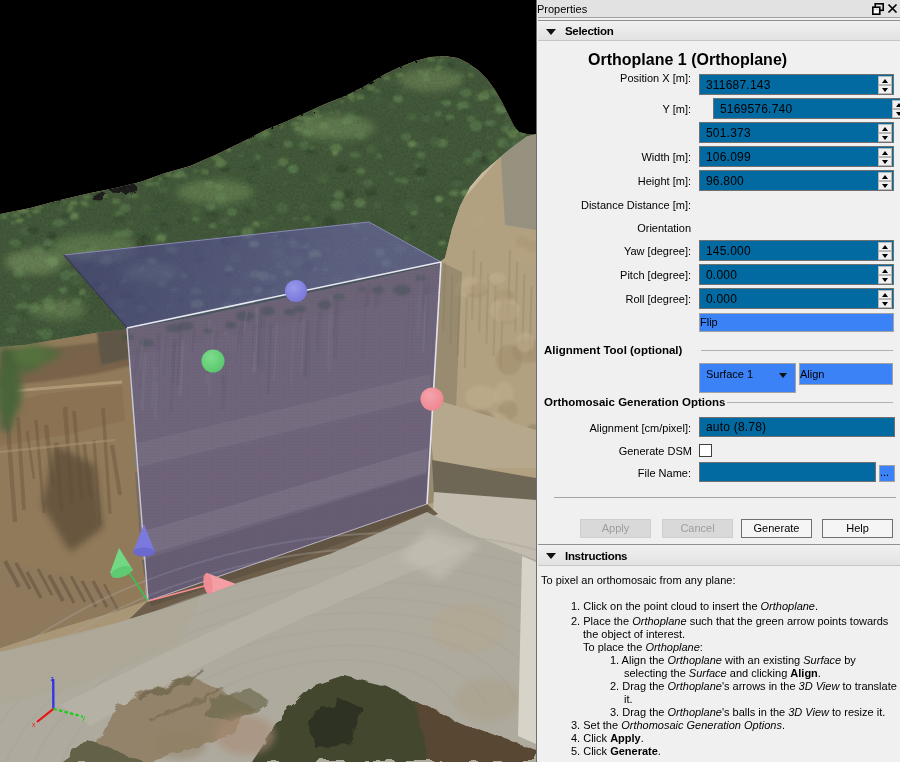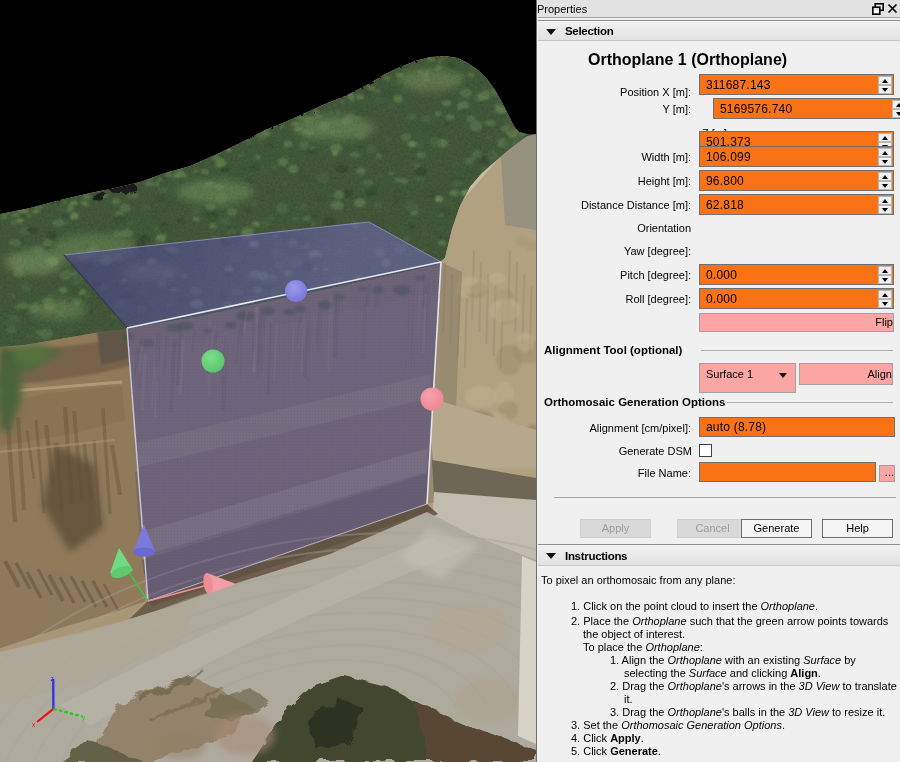--- a/index.html
+++ b/index.html
@@ -9,28 +9,28 @@
   #panel{position:absolute;left:536px;top:0;width:364px;height:762px;background:#f0f0f0;border-left:1px solid #6e6e6e;}
   .abs{position:absolute;}
   #titlebar{position:absolute;left:1px;top:0;width:363px;height:18px;background:#e2e2e2;border-bottom:1px solid #a0a0a0;}
   #titlebar .t{position:absolute;left:-1px;top:3px;font-size:11px;color:#000;}
   .hdrband{position:absolute;left:1px;width:363px;height:21px;background:linear-gradient(#f1f1f1,#e2e2e2);border-top:1px solid #8f8f8f;border-bottom:1px solid #c6c6c6;}
   .tri{position:absolute;width:0;height:0;border-left:5px solid transparent;border-right:5px solid transparent;border-top:6.5px solid #111;}
   .hdrtxt{position:absolute;font-size:11.5px;font-weight:bold;color:#000;letter-spacing:-0.3px;}
   .boldhdr{position:absolute;font-size:11.5px;font-weight:bold;color:#000;white-space:nowrap;}
   .hline{position:absolute;height:1px;background:#b0b0b0;}
   .lbl{position:absolute;font-size:11px;color:#000;text-align:right;white-space:nowrap;}
-  .spin{position:absolute;width:195px;height:21px;background:#f97316;border:1px solid #707070;}
+  .spin{position:absolute;width:195px;height:21px;background:#0369a1;border:1px solid #707070;}
   .spin .v{position:absolute;left:6px;top:3px;font-size:12px;letter-spacing:0.2px;color:#000;}
   .spinup,.spindn{position:absolute;right:1px;width:14px;height:9px;background:#f0f0f0;border:1px solid #b8b8b8;}
   .spinup{top:1px;}
   .spindn{top:10px;}
   .uarr{position:absolute;left:3px;top:2px;width:0;height:0;border-left:3.5px solid transparent;border-right:3.5px solid transparent;border-bottom:4px solid #000;}
   .darr{position:absolute;left:3px;top:2px;width:0;height:0;border-left:3.5px solid transparent;border-right:3.5px solid transparent;border-top:4px solid #000;}
-  .btn{position:absolute;background:#fca5a5;border:1px solid #a2a2a2;font-size:11px;color:#000;text-align:right;}
+  .btn{position:absolute;background:#3b82f6;border:1px solid #a2a2a2;font-size:11px;color:#000;text-align:left;}
   .btn2{position:absolute;background:#f5f5f5;border:1px solid #6f6f6f;font-size:11px;color:#000;text-align:center;}
   .btndis{position:absolute;background:#d9d9d9;border:1px solid #cfcfcf;font-size:11px;color:#9d9d9d;text-align:center;}
   .instr{position:absolute;font-size:11px;color:#000;white-space:nowrap;}
 </style>
 </head>
 <body>
 <div id="view">
 <svg width="536" height="762" viewBox="0 0 536 762" xmlns="http://www.w3.org/2000/svg">
 <defs>
 <filter id="rough" x="-15%" y="-15%" width="130%" height="130%">
@@ -932,21 +932,21 @@
       <path d="M1.5 1.5 L9.5 9.5 M9.5 1.5 L1.5 9.5" stroke="#000" stroke-width="1.7"></path>
     </svg>
   </div>
 
   <div class="hdrband" style="top:20px"></div>
   <div class="tri" style="left:9px;top:29px"></div>
   <div class="hdrtxt" style="left:28px;top:25px">Selection</div>
 
   <div class="boldhdr" style="left:7px;top:51px;font-size:16px;margin-left:44px;">Orthoplane 1 (Orthoplane)</div>
 
-  <div class="lbl" style="left:0px;top:86px;width:154px;padding-left:32px;">Position X [m]:</div>
+  <div class="lbl" style="left:0px;top:72px;width:154px;padding-left:32px;">Position X [m]:</div>
   <div class="lbl" style="left:0px;top:103px;width:154px;">Y [m]:</div>
   <div class="lbl" style="left:0px;top:127px;width:154px;margin-left:39px;">Z [m]:</div>
   <div class="lbl" style="left:0px;top:151px;width:154px;">Width [m]:</div>
   <div class="lbl" style="left:0px;top:175px;width:154px;">Height [m]:</div>
   <div class="lbl" style="left:0px;top:199px;width:154px;">Distance Distance [m]:</div>
   <div class="lbl" style="left:0px;top:222px;width:154px;">Orientation</div>
   <div class="lbl" style="left:0px;top:245px;width:154px;">Yaw [degree]:</div>
   <div class="lbl" style="left:0px;top:269px;width:154px;">Pitch [degree]:</div>
   <div class="lbl" style="left:0px;top:293px;width:154px;">Roll [degree]:</div>
 
@@ -961,21 +961,21 @@
     </div>
   <div class="spin" style="left:176px;top:98px;">
       <span class="v">5169576.740</span>
       <div class="spinup">
         <div class="uarr"></div>
       </div>
       <div class="spindn">
         <div class="darr"></div>
       </div>
     </div>
-  <div class="spin" style="left:162px;top:122px;margin-top:9px;">
+  <div class="spin" style="left:162px;top:122px;">
       <span class="v">501.373</span>
       <div class="spinup">
         <div class="uarr"></div>
       </div>
       <div class="spindn">
         <div class="darr"></div>
       </div>
     </div>
   <div class="spin" style="left:162px;top:146px;">
       <span class="v">106.099</span>
@@ -988,22 +988,22 @@
     </div>
   <div class="spin" style="left:162px;top:170px;">
       <span class="v">96.800</span>
       <div class="spinup">
         <div class="uarr"></div>
       </div>
       <div class="spindn">
         <div class="darr"></div>
       </div>
     </div>
-  <div class="spin" style="left:162px;top:194px;">
-      <span class="v">62.818</span>
+  <div class="spin" style="left:162px;top:240px;">
+      <span class="v">145.000</span>
       <div class="spinup">
         <div class="uarr"></div>
       </div>
       <div class="spindn">
         <div class="darr"></div>
       </div>
     </div>
   <div class="spin" style="left:162px;top:264px;">
       <span class="v">0.000</span>
       <div class="spinup">
@@ -1045,21 +1045,21 @@
   <div class="lbl" style="left:0px;top:445px;width:155px;">Generate DSM</div>
   <div class="abs" style="left:162px;top:444px;width:13px;height:13px;background:#fff;border:1px solid #404040;"></div>
 
   <div class="lbl" style="left:0px;top:467px;width:154px;">File Name:</div>
   <div class="spin" style="left:162px;top:462px;width:177px;height:20px;"></div>
   <div class="btn" style="left:342px;top:465px;width:16px;height:17px;line-height:13px;">...</div>
 
   <div class="hline" style="left:17px;top:497px;width:342px;background:#a6a6a6;"></div>
 
   <div class="btndis" style="left:43px;top:519px;width:71px;height:19px;line-height:17px;">Apply</div>
-  <div class="btndis" style="left:140px;top:519px;width:71px;height:19px;line-height:17px;">Cancel</div>
+  <div class="btndis" style="left:125px;top:519px;width:71px;height:19px;line-height:17px;">Cancel</div>
   <div class="btn2" style="left:204px;top:519px;width:71px;height:19px;line-height:17px;">Generate</div>
   <div class="btn2" style="left:285px;top:519px;width:71px;height:19px;line-height:17px;">Help</div>
 
   <div class="hdrband" style="top:544px;height:22px;"></div>
   <div class="tri" style="left:9px;top:553px"></div>
   <div class="hdrtxt" style="left:28px;top:550px">Instructions</div>
 
   <div class="instr" style="left:4px;top:574px;">To pixel an orthomosaic from any plane:</div>
   <div class="instr" style="left:34px;top:600px;">1. Click on the point cloud to insert the <i>Orthoplane</i>.</div>
   <div class="instr" style="left:34px;top:615px;">2. Place the <i>Orthoplane</i> such that the green arrow points towards</div>

